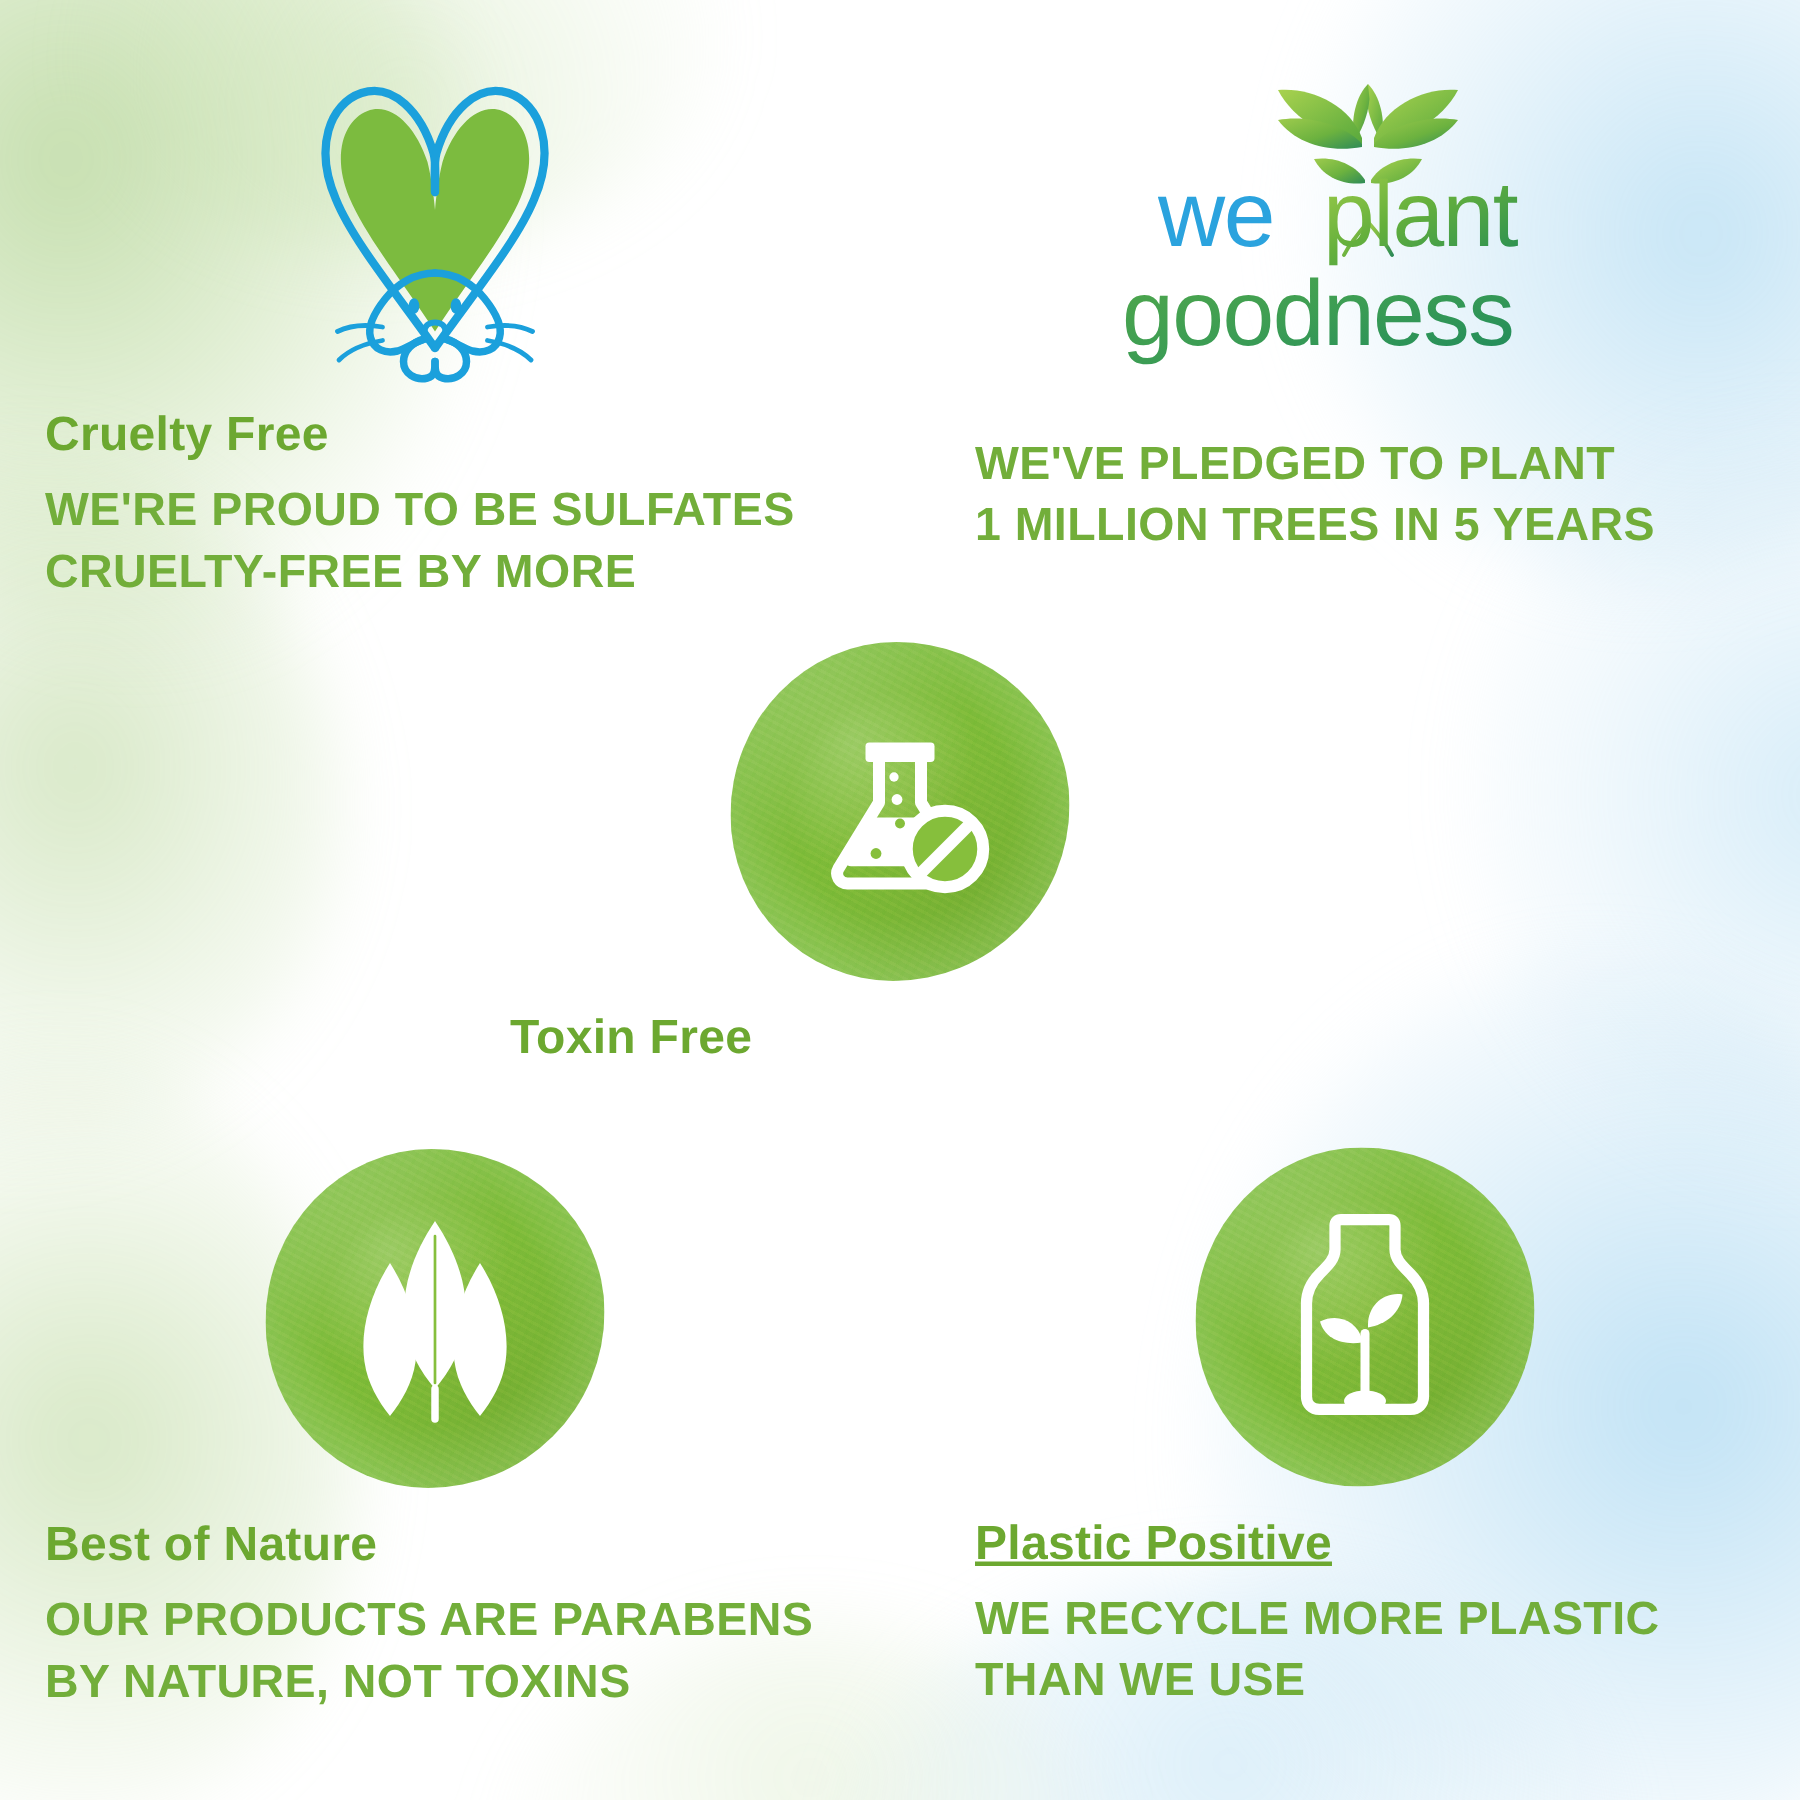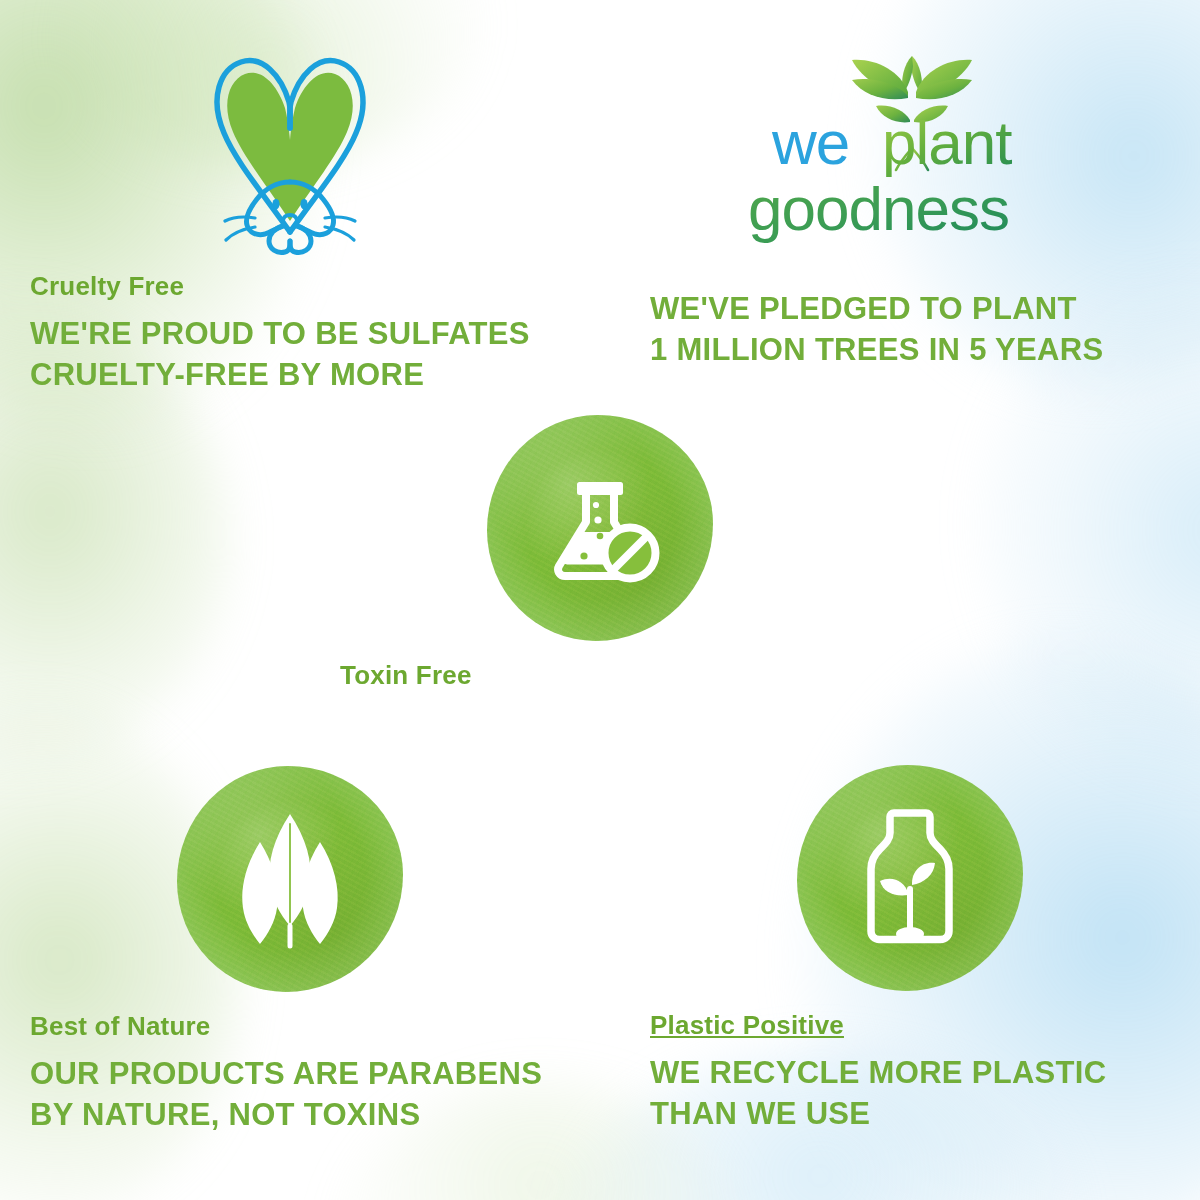--- a/index.html
+++ b/index.html
@@ -61,39 +61,39 @@
     background:radial-gradient(ellipse at 50% 35%, rgba(182,216,150,.22) 0%, rgba(219,235,203,.10) 55%, rgba(255,255,255,0) 85%);
     border-radius:50% 50% 50% 50% / 60% 55% 45% 40%;
   }
 
   
   #page{position:absolute;inset:0;z-index:2;}
   .claim{position:absolute;text-align:left;}
 
   .claim-title{
     color:#6CA830;
-    font-size:26px;
+    font-size:32px;
     font-weight:bold;
     letter-spacing:.2px;
     margin:0 0 12px 0;
     line-height:1.1;
   }
   .claim-desc{
     color:#72AE3A;
     font-size:31px;
     font-weight:bold;
     letter-spacing:.3px;
     line-height:1.33;
     margin:0;
   }
 
   
   #claim-cruelty-free{left:30px;top:36px;width:520px;}
   #claim-plant-goodness{left:650px;top:36px;width:520px;}
-  #claim-toxin-free{left:340px;top:415px;width:520px;}
+  #claim-toxin-free{left:340px;top:428px;width:520px;}
   #claim-best-of-nature{left:30px;top:766px;width:520px;}
   #claim-plastic-positive{left:650px;top:765px;width:520px;}
 
   .icon-wrap{display:flex;justify-content:center;align-items:flex-end;}
 
   
   .disc{position:relative;width:226px;height:226px;display:flex;align-items:center;justify-content:center;}
   .disc .blob{
     position:absolute;inset:0;
     background:

